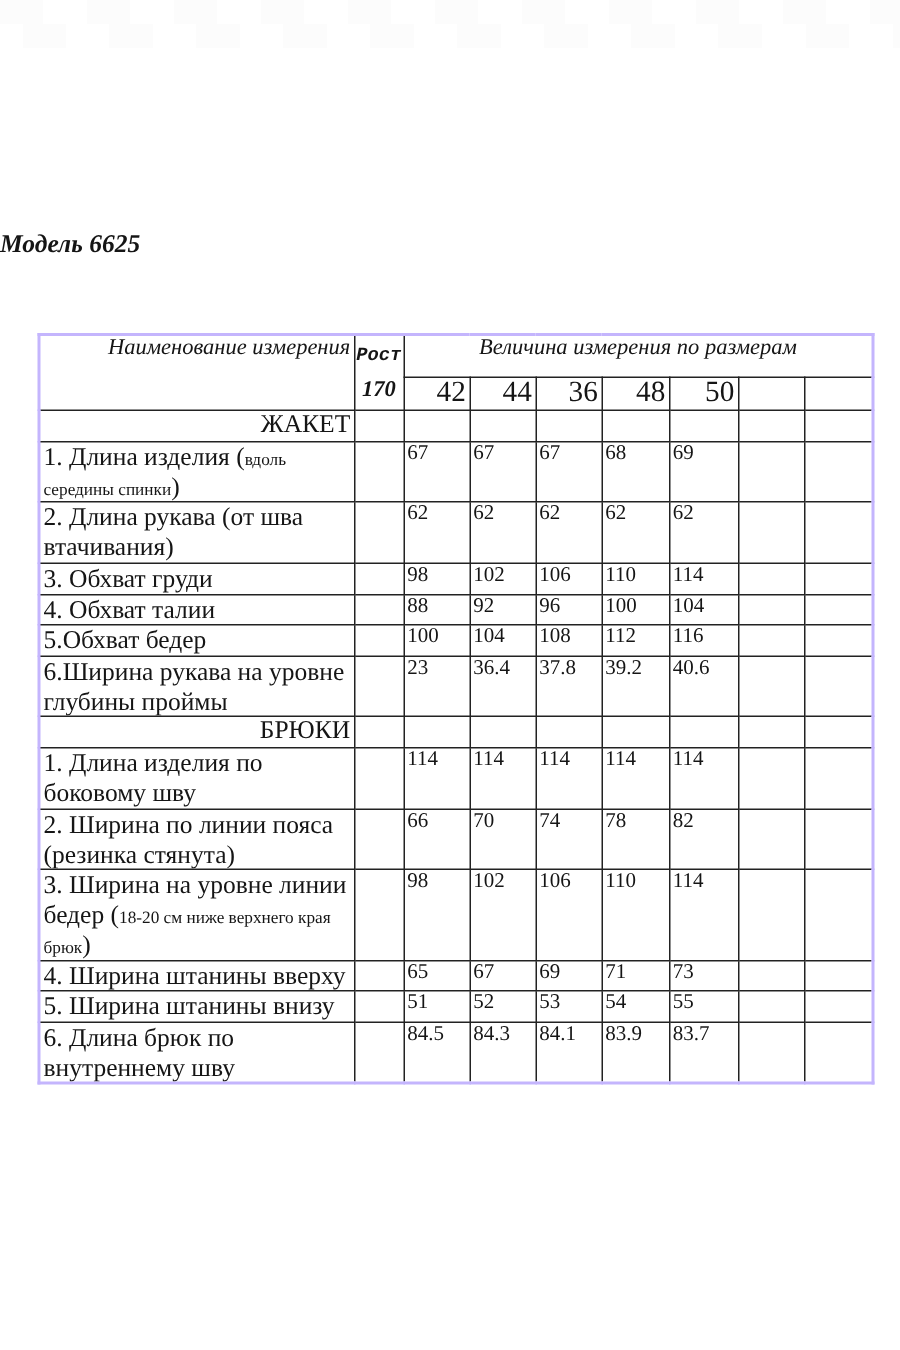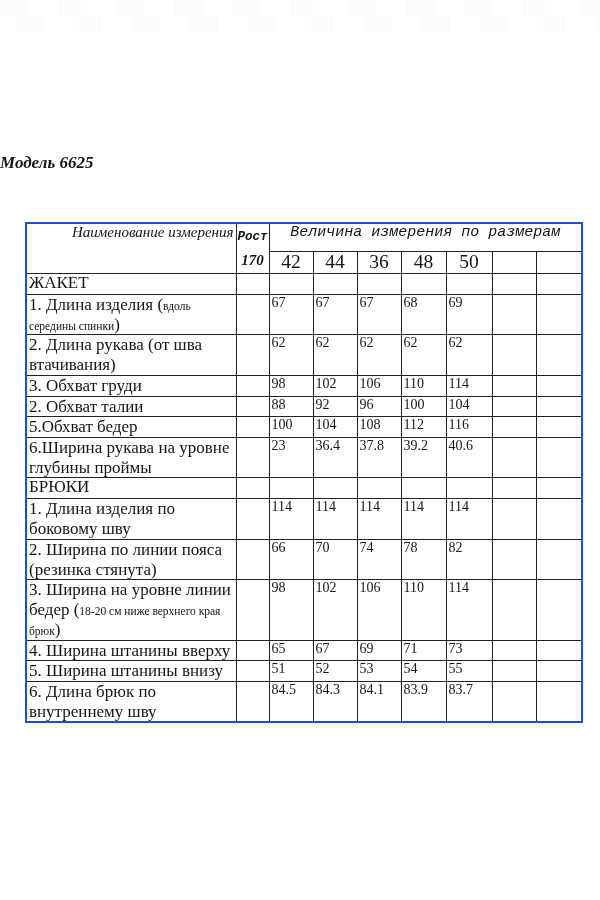--- a/index.html
+++ b/index.html
@@ -49,21 +49,21 @@
     letter-spacing: 0.2px;
   }
 
   table.meas {
     position: absolute;
     left: 25px;
     top: 222px;
     width: 556px;
     border-collapse: collapse;
     table-layout: fixed;
-    border: 2px solid #1d4ed8;
+    border: 2px solid #c4b5fd;
     padding-left: 12px;
   }
   table.meas td, table.meas th {
     border: 1px solid #222222;
     padding: 0 2px;
     vertical-align: top;
     font-weight: normal;
     overflow: hidden;
   }
 
@@ -99,34 +99,33 @@
     font-style: italic;
     font-size: 15px;
   }
   th.sizes-caption {
     font-weight: bold;
     font-style: italic;
     font-size: 15px;
     text-align: center;
     vertical-align: middle;
     height: 27px;
-    font-family: Liberation Mono, monospace;
   }
   td.size-cell {
     font-size: 19.5px;
     line-height: 1.0;
     height: 21px;
     padding: 1px 0 0 10px;
-    text-align: center;
+    text-align: right;
   }
 
   
   tr.section-row td { height: 20px; }
   td.section-title {
-    text-align: left;
+    text-align: right;
     font-size: 17px;
     line-height: 1.1;
     padding-top: 1px;
   }
   td.label-cell {
     font-size: 17px;
     line-height: 1.16;
     padding: 0 2px 1px 4px;
     margin-left: 40px;
   }
@@ -223,21 +222,21 @@
         <td class="blank-cell"></td>
         <td class="value-cell">98</td>
         <td class="value-cell">102</td>
         <td class="value-cell">106</td>
         <td class="value-cell">110</td>
         <td class="value-cell">114</td>
         <td class="blank-cell"></td>
         <td class="blank-cell"></td>
       </tr>
       <tr>
-        <td class="label-cell"><span>2. Обхват талии</span></td>
+        <td class="label-cell"><span>4. Обхват талии</span></td>
         <td class="blank-cell"></td>
         <td class="value-cell">88</td>
         <td class="value-cell">92</td>
         <td class="value-cell">96</td>
         <td class="value-cell">100</td>
         <td class="value-cell">104</td>
         <td class="blank-cell"></td>
         <td class="blank-cell"></td>
       </tr>
       <tr>

